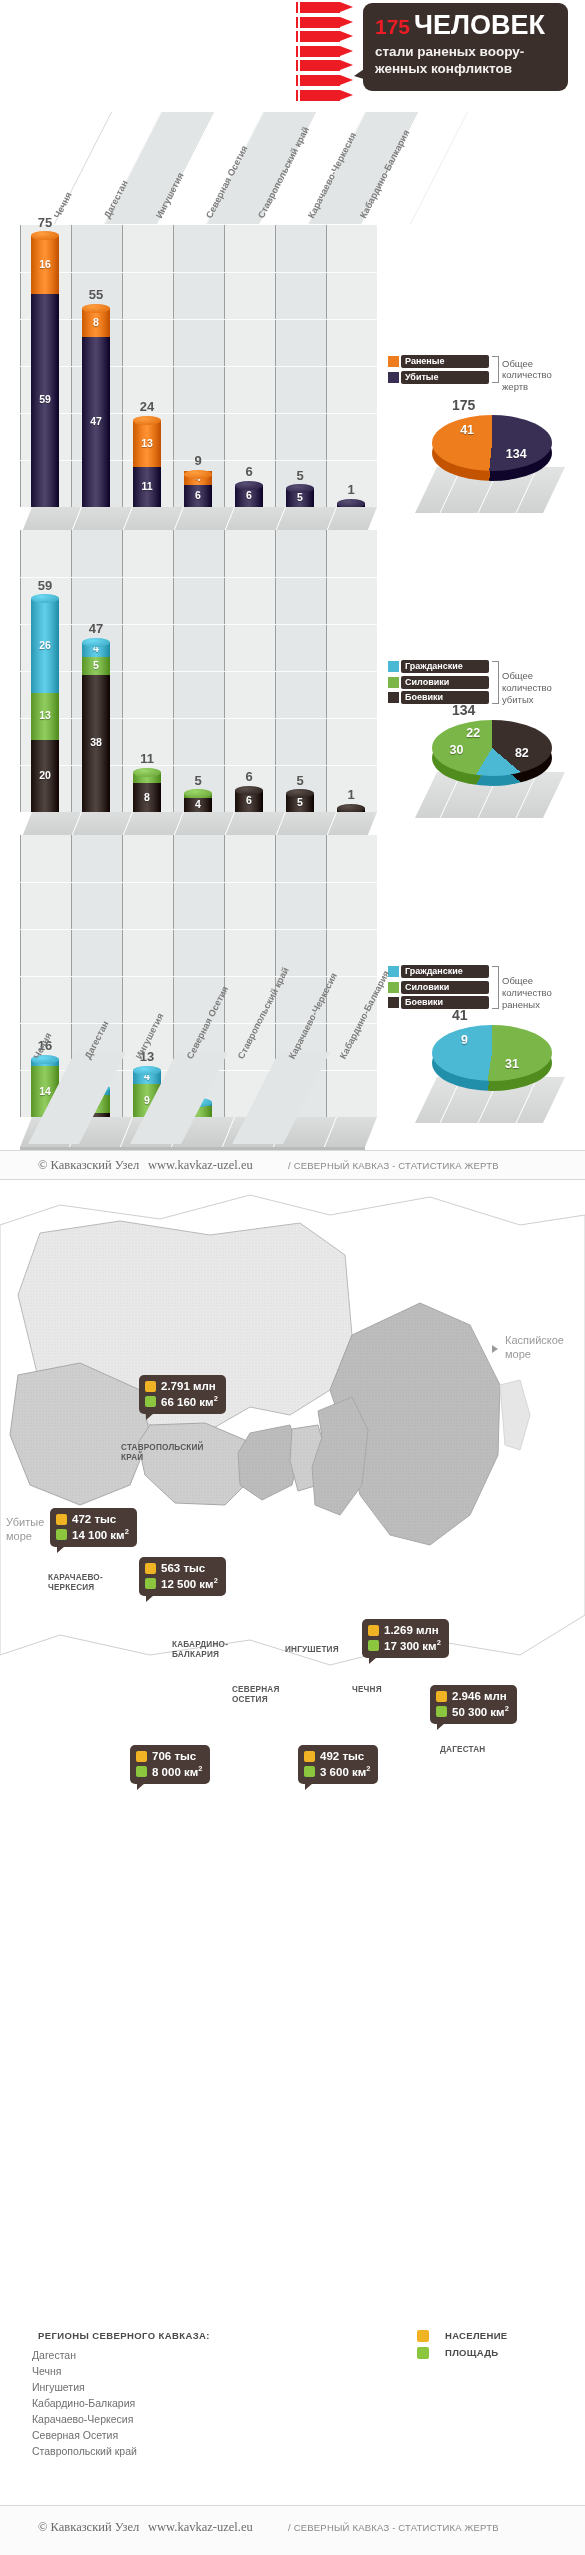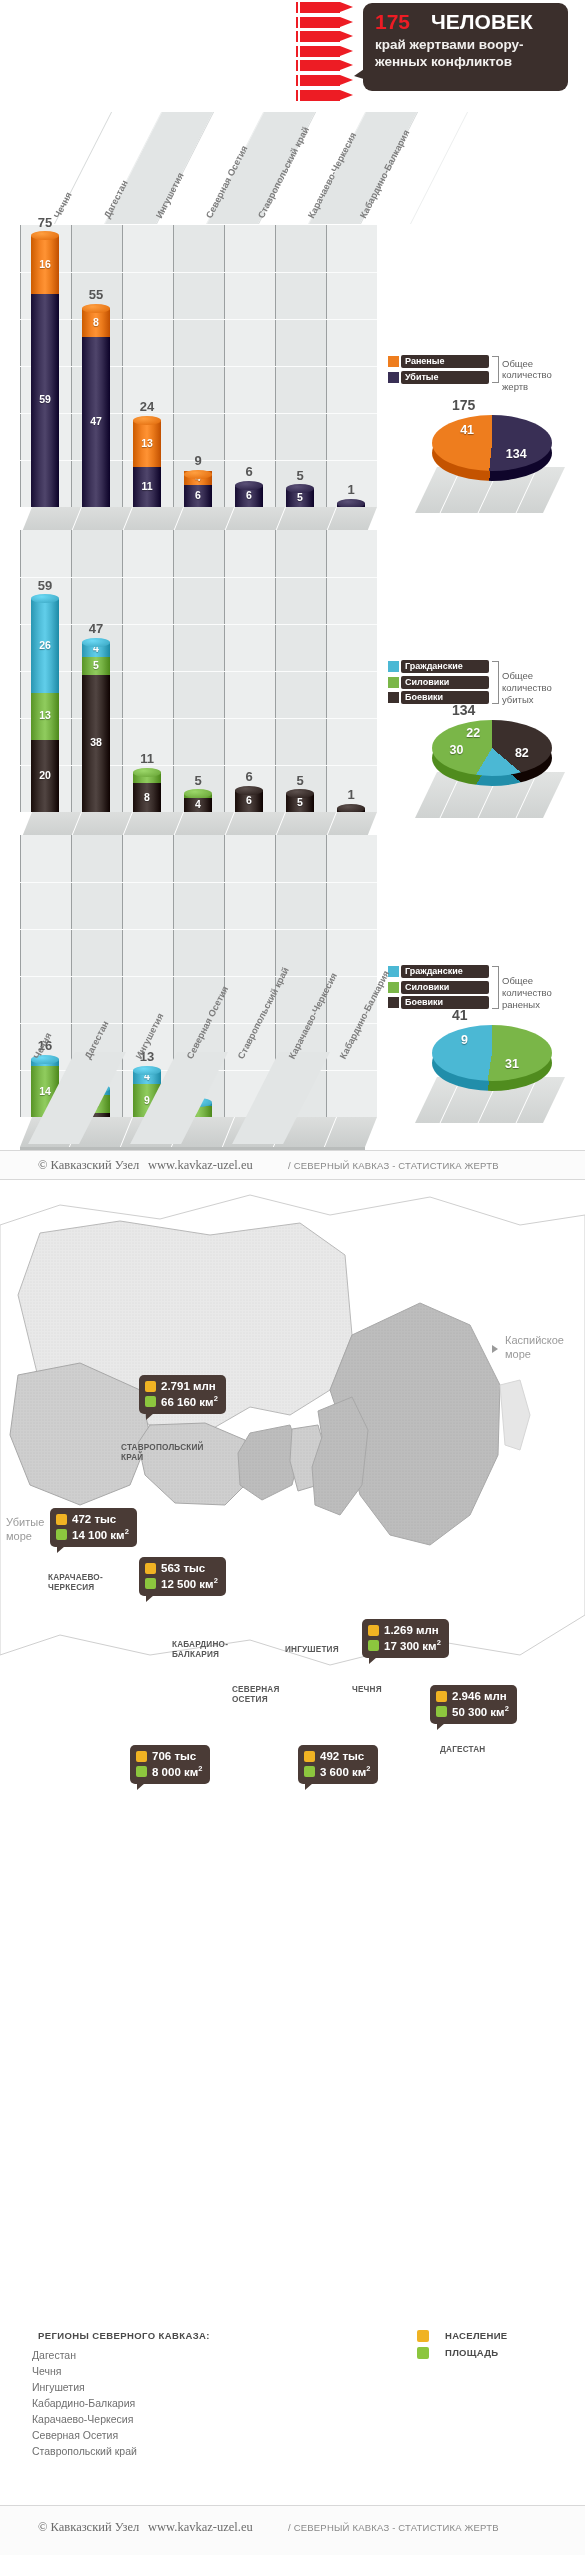--- a/index.html
+++ b/index.html
@@ -23,21 +23,21 @@
   .bullets { position: absolute; left: 296px; top: 2px; width: 66px; height: 98px; }
   .blt { position: relative; height: 11px; margin-bottom: 3.6px; }
   .blt .body { position: absolute; left: 0; top: 0; width: 44px; height: 11px; background: #ed1c24; }
   .blt .tip { position: absolute; left: 44px; top: 0; width: 0; height: 0;
     border-top: 5.5px solid transparent; border-bottom: 5.5px solid transparent; border-left: 13px solid #ed1c24; }
   .blt .stripe { position: absolute; left: 2px; top: 0; width: 2px; height: 11px; background: #ffffff; }
 
   .callout { position: absolute; left: 363px; top: 3px; width: 205px; height: 88px;
     background: #3b2f2c; border-radius: 9px; color: #fff; padding: 7px 10px 0 12px; }
   .callout .num { font-size: 21px; font-weight: bold; color: #ed1c24; display: inline-block; vertical-align: baseline; }
-  .callout .word { font-size: 21px; font-weight: bold; color: #fff; display: inline-block; margin-left: 21px; }
+  .callout .word { font-size: 27px; font-weight: bold; color: #fff; display: inline-block; margin-left: 4px; }
   .callout .sub { font-size: 13.5px; font-weight: bold; line-height: 1.25; margin-top: 3px; color:#f2f0ee;}
   .callout:after { content:""; position:absolute; left: -9px; bottom: 11px; width: 0; height: 0;
     border-top: 9px solid transparent; border-bottom: 4px solid transparent; border-right: 13px solid #3b2f2c; }
 
   
   .panel { position: absolute; left: 0; top: 112px; width: 585px; height: 1030px; }
 
   .deck { position: absolute; left: 20px; width: 357px; height: 310px;
     background: #eceeee; }
   .deck .colstripe { position: absolute; top: 0; bottom: 0; width: 51px; background: #e4e7e7; }
@@ -173,21 +173,21 @@
         </div>
       <div class="blt">
           <span class="body"></span>
           <span class="stripe"></span>
           <span class="tip"></span>
         </div>
     </div>
 
     <div class="callout">
       <span class="num">175</span><span class="word">ЧЕЛОВЕК</span>
-      <div class="sub">край жертвами воору-</div>
+      <div class="sub">стали раненых воору-</div>
       <div class="sub" style="margin-top:0">женных  конфликтов</div>
     </div>
   </div>
 
   <div class="panel">
 
     <div class="labels-top" id="labels-top">
         <div class="labslot plain" style="left: 34px;">
           <div class="labtxt">Чечня</div>
         </div>

